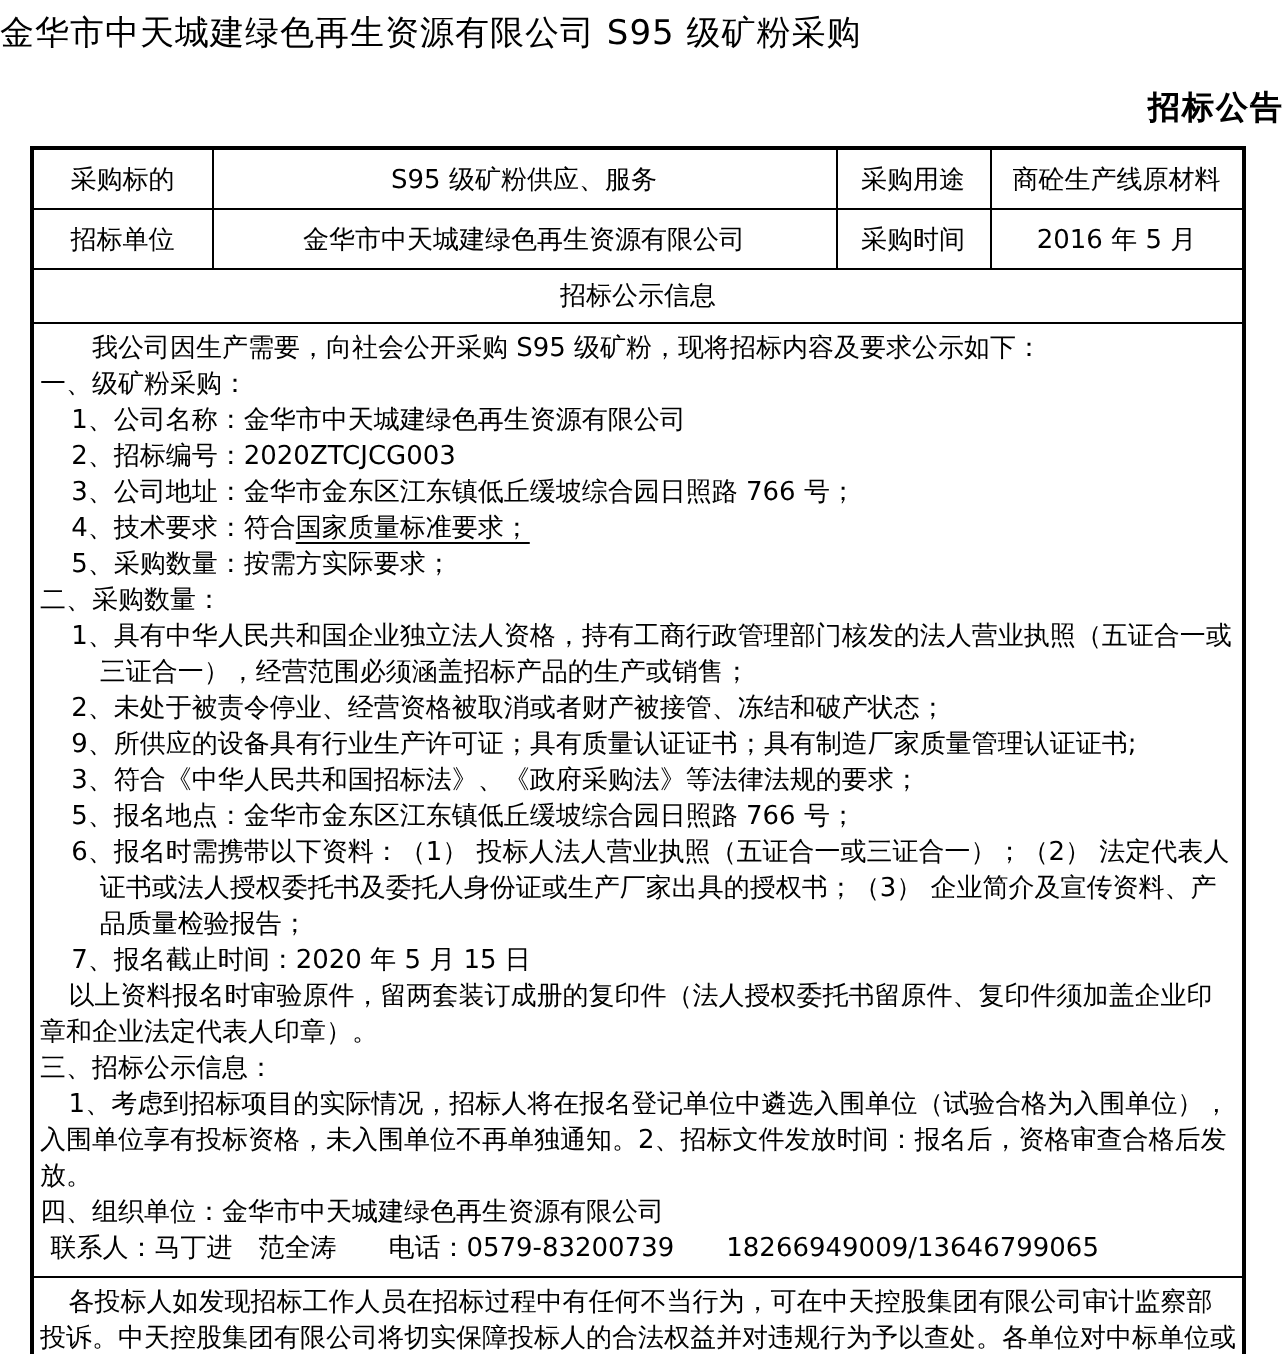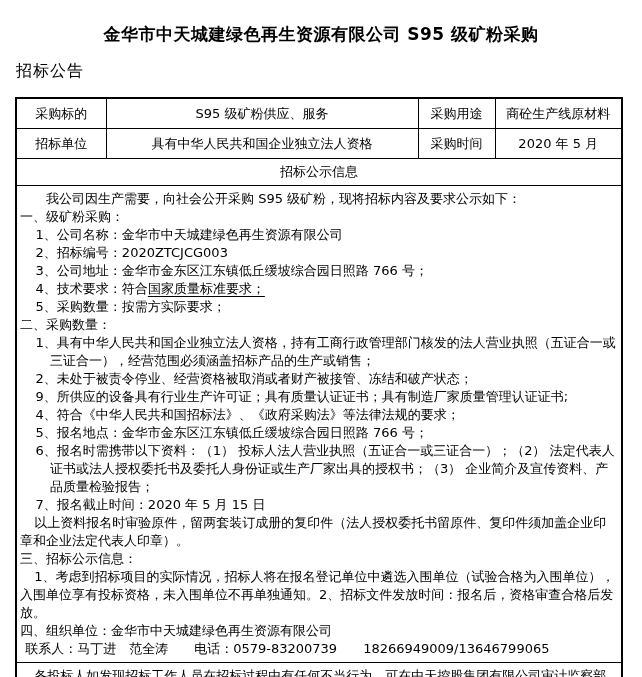--- a/index.html
+++ b/index.html
@@ -9,34 +9,33 @@
   }
   body {
     width: 642px;
     height: 677px;
     overflow: hidden;
     font-family: "DejaVu Sans", "Liberation Sans", sans-serif;
     color: #000000;
   }
   .doc-title {
     margin: 0;
-    padding-top: 23px;
-    text-align: center;
+    padding-top: 6px;
     font-size: 17px;
     line-height: 22px;
-    font-weight: bold;
+    font-weight: normal;
     letter-spacing: 0.5px;
   }
   .doc-subtitle {
-    margin: 16px;
+    margin: 0;
     margin-top: 15px;
-    text-align: left;
+    text-align: right;
     font-size: 16px;
     line-height: 21px;
-    font-weight: normal;
+    font-weight: bold;
     letter-spacing: 1px;
   }
   table.info-table {
     margin: 9px 0 0 15px;
     width: 606px;
     border-collapse: collapse;
     table-layout: fixed;
     border: 2px solid #000000;
   }
   table.info-table td {
@@ -91,42 +90,42 @@
     </colgroup>
     <tbody>
       <tr>
         <td class="hdr-cell">采购标的</td>
         <td class="hdr-cell">S95 级矿粉供应、服务</td>
         <td class="hdr-cell">采购用途</td>
         <td class="hdr-cell">商砼生产线原材料</td>
       </tr>
       <tr>
         <td class="hdr-cell">招标单位</td>
-        <td class="hdr-cell">具有中华人民共和国企业独立法人资格</td>
+        <td class="hdr-cell">金华市中天城建绿色再生资源有限公司</td>
         <td class="hdr-cell">采购时间</td>
-        <td class="hdr-cell">2020 年 5 月</td>
+        <td class="hdr-cell">2016 年 5 月</td>
       </tr>
       <tr>
         <td class="section-cell" colspan="4">招标公示信息</td>
       </tr>
       <tr>
         <td class="body-cell" colspan="4">
           <div>
               <div class="para intro"><span>我公司因生产需要，向社会公开采购 S95 级矿粉，现将招标内容及要求公示如下：</span></div>
               <div class="para section"><span>一、级矿粉采购：</span></div>
               <div class="para item"><span>1、公司名称：金华市中天城建绿色再生资源有限公司</span></div>
               <div class="para item"><span>2、招标编号：2020ZTCJCG003</span></div>
               <div class="para item"><span>3、公司地址：金华市金东区江东镇低丘缓坡综合园日照路 766 号；</span></div>
               <div class="para item"><span>4、技术要求：符合</span><span class="u">国家质量标准要求；</span></div>
               <div class="para item"><span>5、采购数量：按需方实际要求；</span></div>
               <div class="para section"><span>二、采购数量：</span></div>
               <div class="para item"><span>1、具有中华人民共和国企业独立法人资格，持有工商行政管理部门核发的法人营业执照（五证合一或三证合一），经营范围必须涵盖招标产品的生产或销售；</span></div>
               <div class="para item"><span>2、未处于被责令停业、经营资格被取消或者财产被接管、冻结和破产状态；</span></div>
               <div class="para item"><span>9、所供应的设备具有行业生产许可证；具有质量认证证书；具有制造厂家质量管理认证证书;</span></div>
-              <div class="para item"><span>4、符合《中华人民共和国招标法》、《政府采购法》等法律法规的要求；</span></div>
+              <div class="para item"><span>3、符合《中华人民共和国招标法》、《政府采购法》等法律法规的要求；</span></div>
               <div class="para item"><span>5、报名地点：金华市金东区江东镇低丘缓坡综合园日照路 766 号；</span></div>
               <div class="para item"><span>6、报名时需携带以下资料：（1） 投标人法人营业执照（五证合一或三证合一）；（2） 法定代表人证书或法人授权委托书及委托人身份证或生产厂家出具的授权书；（3） 企业简介及宣传资料、产品质量检验报告；</span></div>
               <div class="para item"><span>7、报名截止时间：2020 年 5 月 15 日</span></div>
               <div class="para flush-indent"><span>以上资料报名时审验原件，留两套装订成册的复印件（法人授权委托书留原件、复印件须加盖企业印章和企业法定代表人印章）。</span></div>
               <div class="para section"><span>三、招标公示信息：</span></div>
               <div class="para flush-indent"><span>1、考虑到招标项目的实际情况，招标人将在报名登记单位中遴选入围单位（试验合格为入围单位），入围单位享有投标资格，未入围单位不再单独通知。2、招标文件发放时间：报名后，资格审查合格后发放。</span></div>
               <div class="para section"><span>四、组织单位：金华市中天城建绿色再生资源有限公司</span></div>
               <div class="para contact"><span>联系人：马丁进　范全涛　　电话：0579-83200739　　18266949009/13646799065</span></div>
             </div>
         </td>

